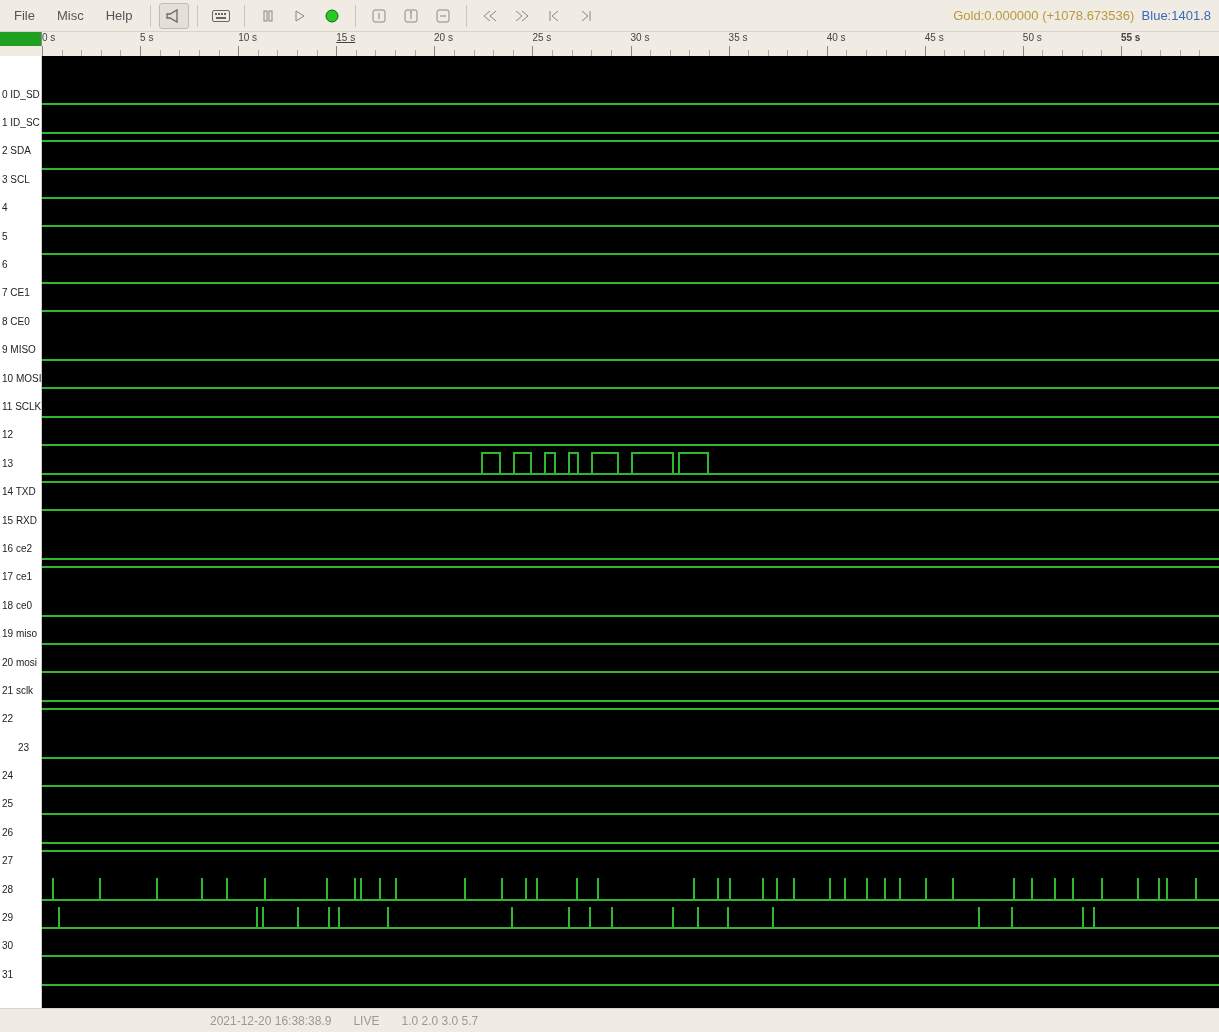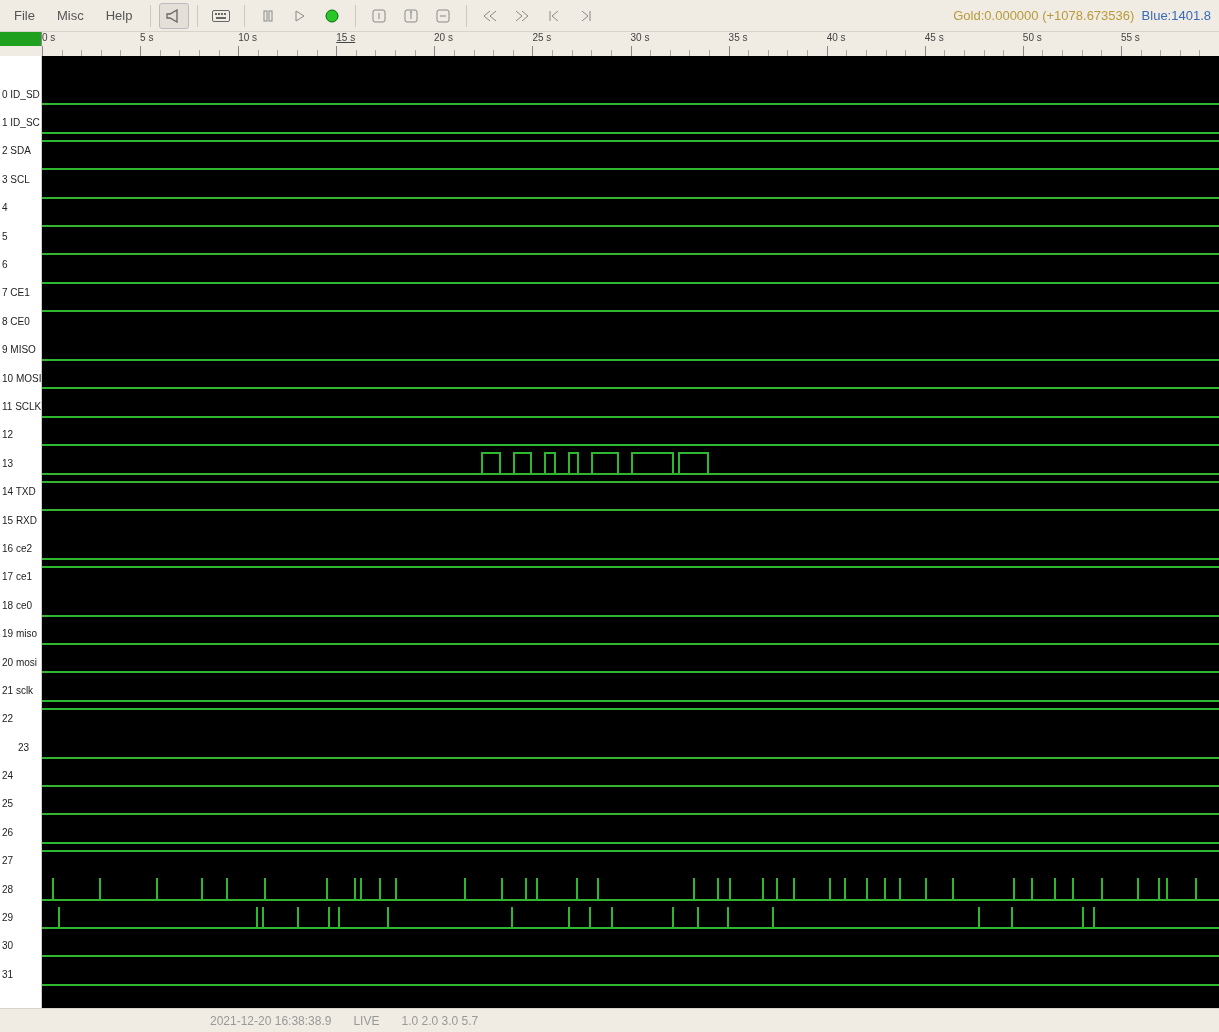--- a/index.html
+++ b/index.html
@@ -320,21 +320,21 @@
       <div class="ruler-tick-major" style="left: 882.75px;">45 s</div>
       <div class="ruler-tick-minor" style="left: 902.367px;"></div>
       <div class="ruler-tick-minor" style="left: 921.983px;"></div>
       <div class="ruler-tick-minor" style="left: 941.6px;"></div>
       <div class="ruler-tick-minor" style="left: 961.217px;"></div>
       <div class="ruler-tick-major" style="left: 980.833px;">50 s</div>
       <div class="ruler-tick-minor" style="left: 1000.45px;"></div>
       <div class="ruler-tick-minor" style="left: 1020.07px;"></div>
       <div class="ruler-tick-minor" style="left: 1039.68px;"></div>
       <div class="ruler-tick-minor" style="left: 1059.3px;"></div>
-      <div class="ruler-tick-major" style="left: 1078.92px;">55 s</div>
+      <div class="ruler-tick-major" style="left: 1078.92px; font-weight: bold;">55 s</div>
       <div class="ruler-tick-minor" style="left: 1098.53px;"></div>
       <div class="ruler-tick-minor" style="left: 1118.15px;"></div>
       <div class="ruler-tick-minor" style="left: 1137.77px;"></div>
       <div class="ruler-tick-minor" style="left: 1157.38px;"></div>
     </div>
 </div>
 
 <div class="main">
   <div class="labels-col" id="labels-col">
       <div class="ch-label" style="margin-top: 24px;">0 ID_SD</div>

